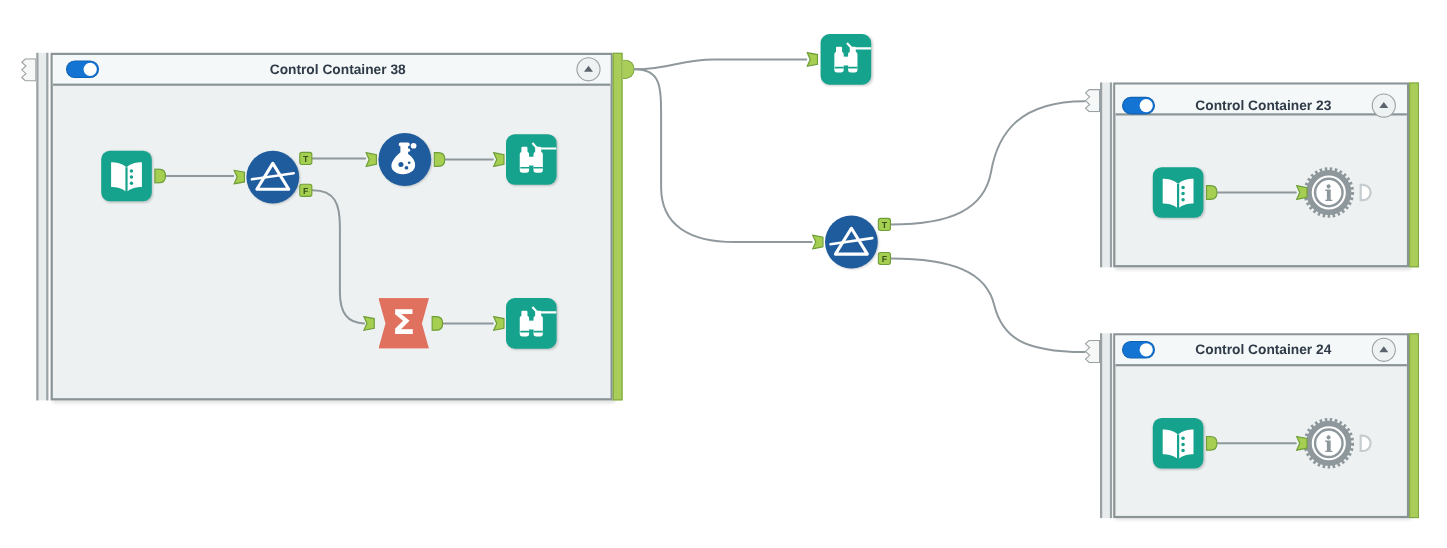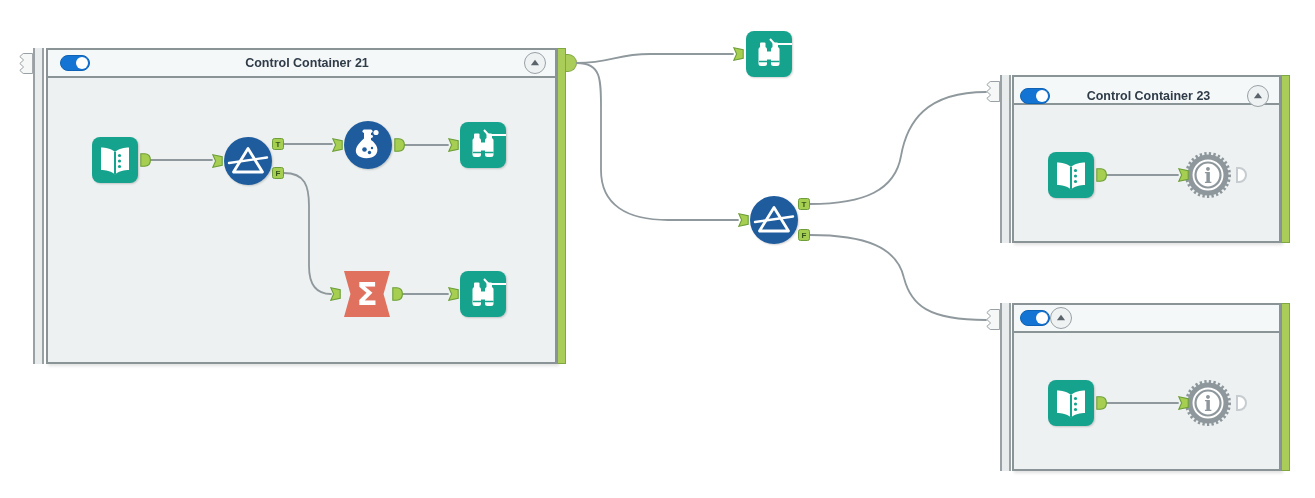--- a/index.html
+++ b/index.html
@@ -54,21 +54,21 @@
 
   <svg class="cc-notch" style="left:19px; top:53px;" viewBox="0 0 14 21">
     <path d="M13.6,0.5 L13.6,20.5 L4.2,20.5 L0.8,17.4 L4.6,14 L0.8,10.5 L4.6,7 L0.8,3.6 L4.2,0.5 Z" fill="#F6F8F8" stroke="#9AA1A4" stroke-width="1"></path>
   </svg>
   <div class="cc-leftbar" style="left:33px; top:48px; height:316px;"></div>
   <div class="cc-box" style="left:46px; top:48px; width:511px; height:316px;">
     <div class="cc-header" style="padding:0 9px 0 12px;">
       <div class="toggle">
           <div class="knob"></div>
         </div>
-      <div class="cc-title">Control Container 21</div>
+      <div class="cc-title">Control Container 38</div>
       <div class="collapse-btn">
         <svg width="22" height="22" viewBox="0 0 22 22">
           <path d="M6.5,13.5 L11,7.5 L15.5,13.5 Z" fill="#5A646A"></path>
         </svg>
       </div>
     </div>
   </div>
   <div class="cc-greenbar" style="left:557px; top:48px; height:316px;"></div>
   <div class="cc-bump" style="left:566px; top:54px;"></div>
 
@@ -93,20 +93,21 @@
 
   <svg class="cc-notch" style="left:986px; top:309px;" viewBox="0 0 14 21">
     <path d="M13.6,0.5 L13.6,20.5 L4.2,20.5 L0.8,17.4 L4.6,14 L0.8,10.5 L4.6,7 L0.8,3.6 L4.2,0.5 Z" fill="#F6F8F8" stroke="#9AA1A4" stroke-width="1"></path>
   </svg>
   <div class="cc-leftbar" style="left:1000px; top:303px; height:168px;"></div>
   <div class="cc-box" style="left:1012px; top:303px; width:269px; height:168px;">
     <div class="cc-header" style="padding:0 10px 0 6px;">
       <div class="toggle">
           <div class="knob"></div>
         </div>
+      <div class="cc-title">Control Container 24</div>
       <div class="collapse-btn">
         <svg width="22" height="22" viewBox="0 0 22 22">
           <path d="M6.5,13.5 L11,7.5 L15.5,13.5 Z" fill="#5A646A"></path>
         </svg>
       </div>
     </div>
   </div>
   <div class="cc-greenbar" style="left:1281px; top:303px; height:168px;"></div>
 
   <svg id="wires" width="1315" height="498" viewBox="0 0 1315 498">

